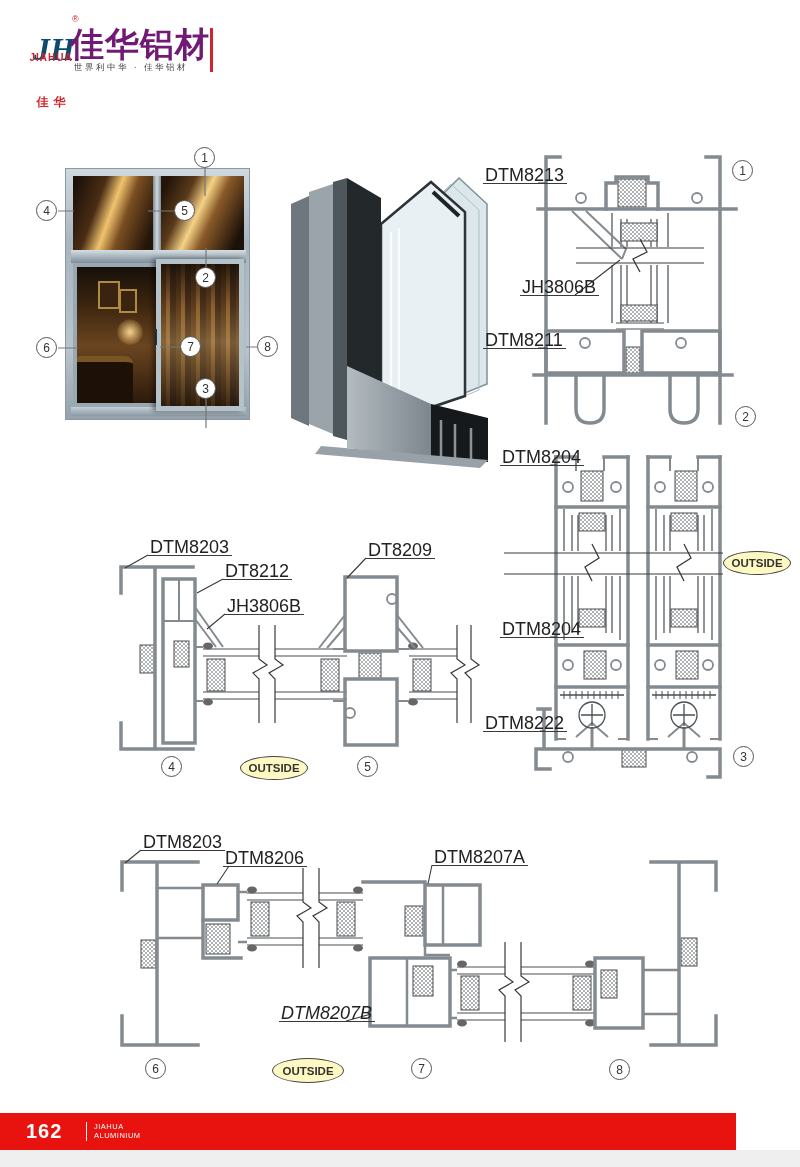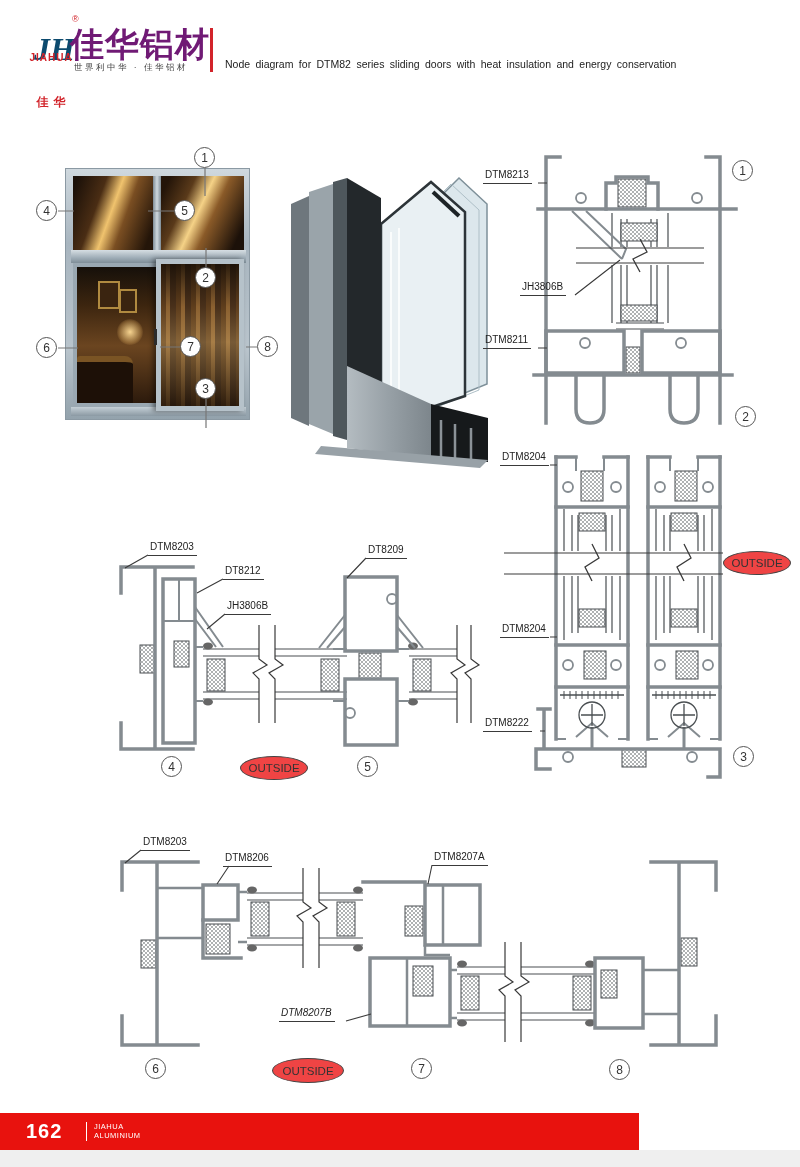--- a/index.html
+++ b/index.html
@@ -14,26 +14,26 @@
            font:bold 10px "Liberation Sans",sans-serif;color:#d2232a;letter-spacing:1px;}
   .logo-cn{position:absolute;left:20px;top:62px;width:62px;text-align:center;
            font:bold 12px "Liberation Sans",sans-serif;color:#d2232a;letter-spacing:5px;text-indent:5px;margin-top:32px;}
   .company{position:absolute;left:70px;top:22px;font-weight:700;font-size:34px;color:#701a75;
            letter-spacing:1px;}
   .tagline{position:absolute;left:74px;top:62px;font-size:8.5px;color:#3c3c3c;letter-spacing:2.5px;}
   .hdr-divider{position:absolute;left:210px;top:28px;width:3px;height:44px;background:#d2232a;}
   .title-cn{position:absolute;left:224px;top:27px;font-weight:900;font-size:25px;color:#1c1c1c;letter-spacing:.5px;}
   .title-en{position:absolute;left:225px;top:58px;width:470px;font-size:10.5px;color:#222;word-spacing:2.5px;}
   
-  .label{position:absolute;font-size:10px;color:#222;border-bottom:1.2px solid #3a3a3a;
+  .label{position:absolute;font-size:18px;color:#222;border-bottom:1.2px solid #3a3a3a;
          padding:0 3px 1px 2px;white-space:nowrap;line-height:14px;}
   .callout{position:absolute;width:21px;height:21px;border:1.2px solid #555;border-radius:50%;
            background:#fff;font-size:12px;line-height:21px;text-align:center;color:#333;box-sizing:border-box;}
-  .outside{position:absolute;border:1.3px solid #444;border-radius:50%;background:#ef4444;
-           font-size:11.5px;color:#333;display:flex;align-items:center;justify-content:center;}
+  .outside{position:absolute;border:1.3px solid #444;border-radius:50%;background:#fef9c3;
+           font-size:11.5px;color:#333;display:flex;align-items:center;justify-content:center;font-weight:bold;}
   svg{position:absolute;}
   
   #photo{position:absolute;left:65px;top:168px;width:185px;height:252px;
          background:linear-gradient(180deg,#cfd8de,#a8b5bf 30%,#b9c4cc 72%,#93a2ac);
          border:1px solid #8b99a3;box-sizing:border-box;}
   .ph-pane{position:absolute;overflow:hidden;}
   .ph-transom-l{left:7px;top:7px;width:80px;height:74px;
       background:linear-gradient(110deg,#1c1109 5%,#4a2d14 32%,#f0c36e 48%,#7a4e22 63%,#241509 92%);}
   .ph-transom-r{left:95px;top:7px;width:83px;height:74px;
       background:linear-gradient(115deg,#241509 8%,#5a3a1a 30%,#f5d287 46%,#8a5a28 60%,#1c1109 90%);}
@@ -50,40 +50,39 @@
       box-shadow:-3px 0 5px rgba(0,0,0,.45);}
   .ph-door-r::after{content:"";position:absolute;inset:0;
       background:linear-gradient(180deg,rgba(20,12,5,.8),rgba(0,0,0,0) 30%,rgba(255,215,140,.25) 55%,rgba(15,8,3,.6) 100%);}
   .ph-pic{position:absolute;background:#3a2410;border:2px solid #b08a40;}
   .ph-sofa{position:absolute;left:0;bottom:0;width:70%;height:30%;background:#1d1007;
       border-top:6px solid #7a5424;border-radius:3px 8px 0 0;}
   .ph-lamp{position:absolute;right:18%;top:38%;width:26px;height:26px;border-radius:50%;
       background:radial-gradient(circle,rgba(255,220,150,.95),rgba(255,200,110,.25) 60%,transparent 75%);}
   .ph-handle{position:absolute;left:88px;top:160px;width:3px;height:16px;background:#2c2c2c;}
   
-  #footer{position:absolute;left:0;top:1113px;width:639px;height:37px;background:#e8120e;}
+  #footer{position:absolute;left:0;top:1113px;width:708px;height:37px;background:#e8120e;padding-left:28px;}
   .pg-num{position:absolute;left:26px;top:7px;font-weight:bold;font-size:20px;color:#fff;letter-spacing:1px;}
   .ft-div{position:absolute;left:86px;top:9px;width:1px;height:19px;background:#fff;}
   .ft-brand{position:absolute;left:94px;top:9px;font-size:7.5px;line-height:9px;color:#fff;letter-spacing:.5px;}
   #footer-strip{position:absolute;left:0;top:1150px;width:800px;height:17px;background:#efefef;}
 </style>
 </head>
 <body>
 
 <div id="page">
 
   <div id="header">
     <div class="logo-mark">JH</div>
     <div class="logo-reg">®</div>
     <div class="logo-en">JIAHUA</div>
     <div class="logo-cn">佳华</div>
     <div class="company">佳华铝材</div>
     <div class="tagline">世界利中华 · 佳华铝材</div>
     <div class="hdr-divider"></div>
-    <div class="title-en">Node diagram for DTM82 series sliding doors with heat insulation and energy conservation</div>
   </div>
 
   <div id="photo">
     <div class="ph-pane ph-transom-l"></div>
     <div class="ph-mullion"></div>
     <div class="ph-pane ph-transom-r"></div>
     <div class="ph-transrail"></div>
     <div class="ph-botrail"></div>
     <div class="ph-pane ph-door-l">
       <div class="ph-pic" style="left:26%;top:10%;width:18px;height:24px;"></div>

